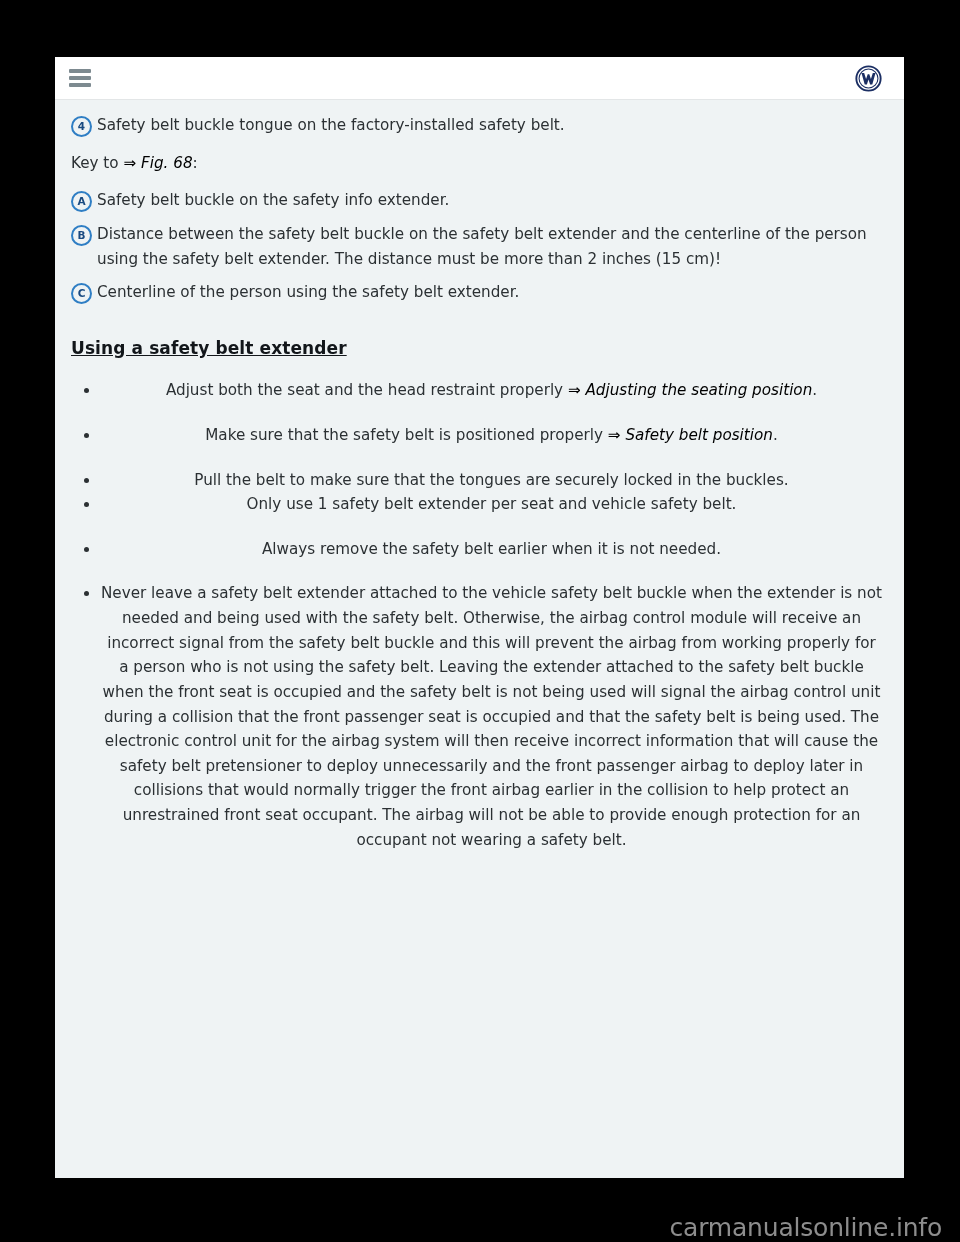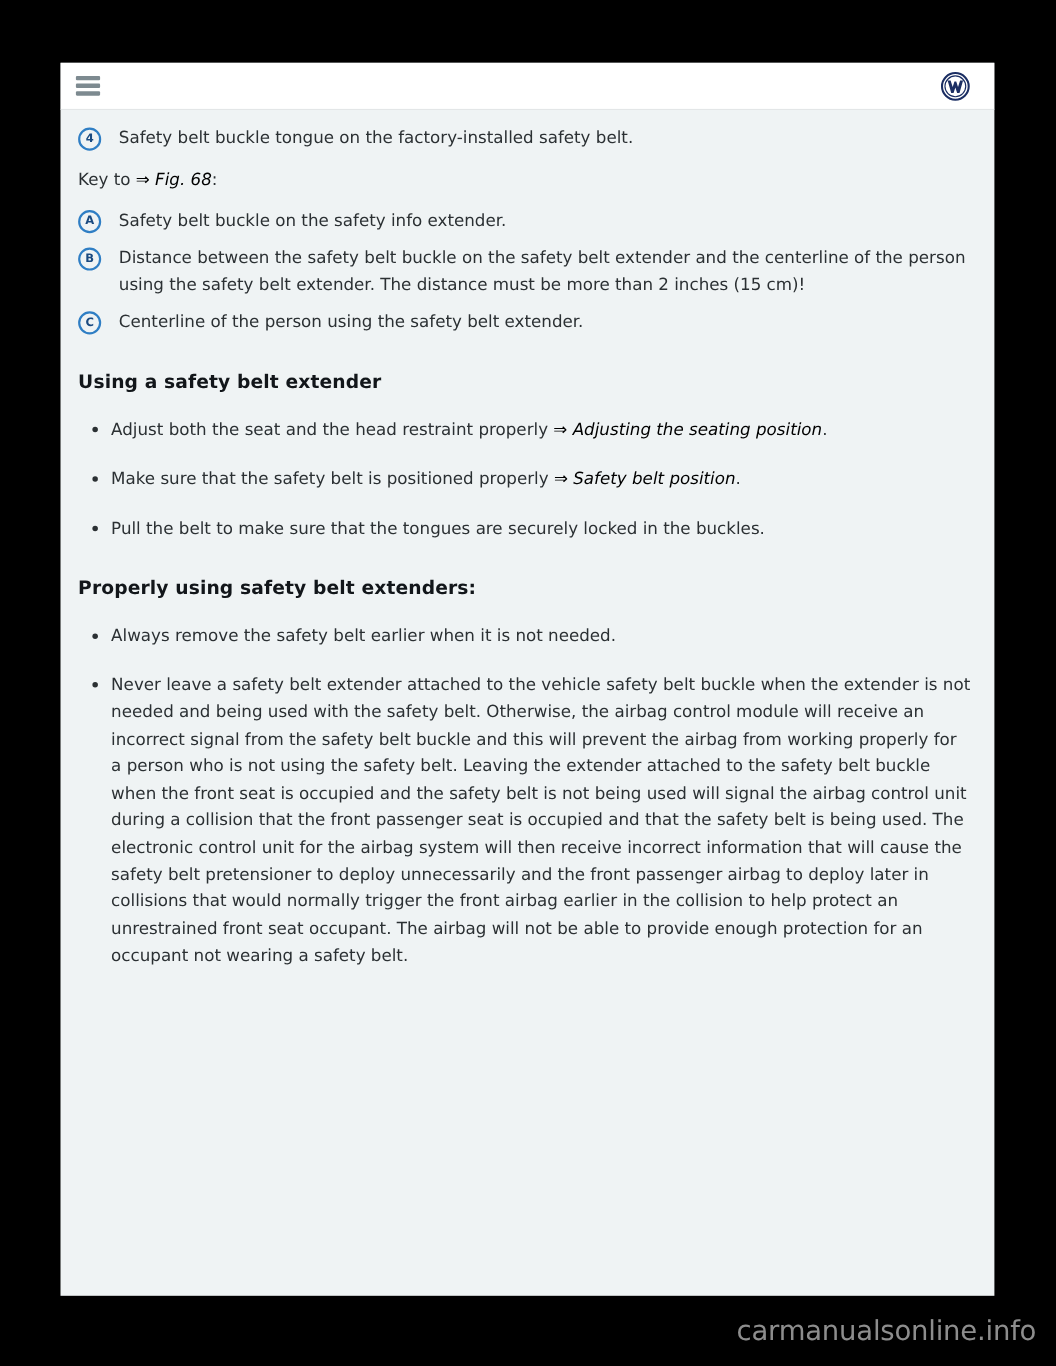--- a/index.html
+++ b/index.html
@@ -68,21 +68,21 @@
     line-height: 1.62;
   }
 
   .keyline {
     display: flex;
     align-items: flex-start;
     margin: 9px 0 4px 0;
   }
   .keyline .kl-text {
     flex: 1;
-    padding-left: 16px;
+    padding-left: 5px;
   }
 
   .marker {
     flex: 0 0 auto;
     width: 21px;
     height: 21px;
     border-radius: 50%;
     border: 2px solid #2f7ec4;
     color: #1a4a80;
     font-size: 10.5px;
@@ -104,26 +104,28 @@
     text-decoration: none;
     white-space: nowrap;
   }
 
   h3.sub {
     font-size: 17px;
     font-weight: bold;
     color: #12161a;
     margin: 30px 0 16px 0;
     letter-spacing: 0.1px;
+    text-decoration: underline;
   }
 
   ul.bullets {
     list-style: none;
     margin: 0 0 0 0;
     padding: 0;
+    text-align: center;
   }
   ul.bullets > li {
     position: relative;
     padding-left: 30px;
     margin: 0 0 20px 0;
   }
   ul.bullets > li::before {
     content: "";
     position: absolute;
     left: 13px;
@@ -132,21 +134,21 @@
     height: 5px;
     border-radius: 50%;
     background: #2b3033;
   }
   ul.bullets > li:last-child { margin-bottom: 0; }
 
   
   #watermark {
     position: absolute;
     right: 18px;
-    bottom: 18px;
+    bottom: 0;
     color: #8d8d8d;
     font-size: 25px;
     letter-spacing: -0.2px;
     font-family: "DejaVu Sans", "Liberation Sans", sans-serif;
   }
 </style>
 </head>
 <body>
 
 <div id="page-window">
@@ -192,23 +194,23 @@
     </div>
 
     <h3 class="sub">Using a safety belt extender</h3>
 
     <ul class="bullets" id="using-list">
         <li><span>Adjust both the seat and the head restraint properly </span><span class="xref">⇒ Adjusting the seating position</span><span>.</span></li>
         <li><span>Make sure that the safety belt is positioned properly </span><span class="xref">⇒ Safety belt position</span><span>.</span></li>
         <li><span>Pull the belt to make sure that the tongues are securely locked in the buckles.</span></li>
       </ul>
 
-    <h3 class="sub">Properly using safety belt extenders:</h3>
 
     <ul class="bullets" id="properly-list">
+        <li><span>Only use 1 safety belt extender per seat and vehicle safety belt.</span></li>
         <li><span>Always remove the safety belt earlier when it is not needed.</span></li>
         <li><span>Never leave a safety belt extender attached to the vehicle safety belt buckle when the extender is not needed and being used with the safety belt. Otherwise, the airbag control module will receive an incorrect signal from the safety belt buckle and this will prevent the airbag from working properly for a person who is not using the safety belt. Leaving the extender attached to the safety belt buckle when the front seat is occupied and the safety belt is not being used will signal the airbag control unit during a collision that the front passenger seat is occupied and that the safety belt is being used. The electronic control unit for the airbag system will then receive incorrect information that will cause the safety belt pretensioner to deploy unnecessarily and the front passenger airbag to deploy later in collisions that would normally trigger the front airbag earlier in the collision to help protect an unrestrained front seat occupant. The airbag will not be able to provide enough protection for an occupant not wearing a safety belt.</span></li>
       </ul>
 
   </div>
 </div>
 
 <div id="watermark">carmanualsonline.info</div>
 
 </body></html>

